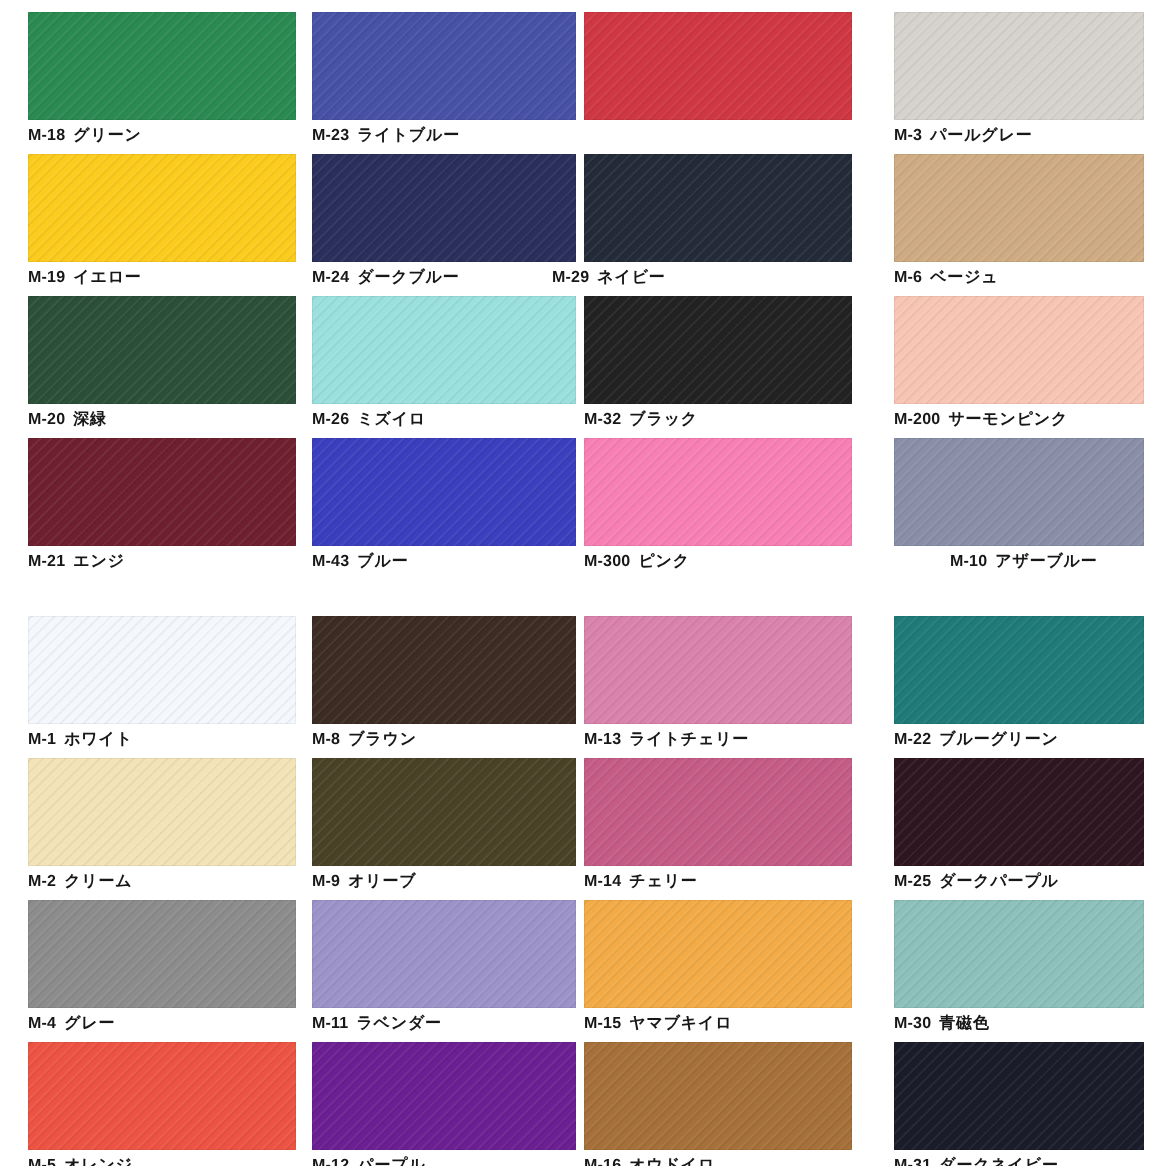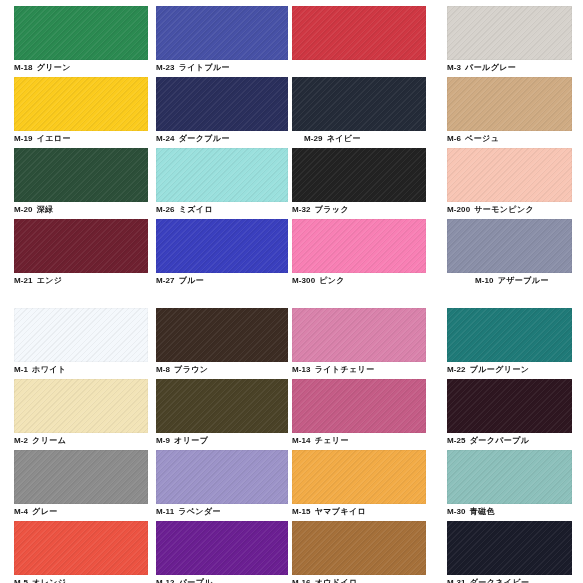--- a/index.html
+++ b/index.html
@@ -91,29 +91,29 @@
         <div class="swatch" style="background-color: rgb(42, 47, 92);"></div>
       </div>
       <div class="label" style="left: 156px; top: 128px;"><span class="code">M-24</span><span class="jp">ダークブルー</span></div>
       <div class="cell" style="left: 156px; top: 142px; width: 132px; height: 54px;">
         <div class="swatch" style="background-color: rgb(154, 224, 221);"></div>
       </div>
       <div class="label" style="left: 156px; top: 199px;"><span class="code">M-26</span><span class="jp">ミズイロ</span></div>
       <div class="cell" style="left: 156px; top: 213px; width: 132px; height: 54px;">
         <div class="swatch" style="background-color: rgb(58, 63, 190);"></div>
       </div>
-      <div class="label" style="left: 156px; top: 270px;"><span class="code">M-27</span><span class="jp">ブルー</span></div>
+      <div class="label" style="left: 156px; top: 270px;"><span class="code">M-43</span><span class="jp">ブルー</span></div>
       <div class="cell" style="left: 292px; top: 0px; width: 134px; height: 54px;">
         <div class="swatch" style="background-color: rgb(207, 55, 67);"></div>
       </div>
       <div class="label" style="left: 292px; top: 57px; margin-top: 20px;"><span class="code">M-28</span><span class="jp">レッド</span></div>
       <div class="cell" style="left: 292px; top: 71px; width: 134px; height: 54px;">
         <div class="swatch" style="background-color: rgb(36, 43, 56);"></div>
       </div>
-      <div class="label" style="left: 304px; top: 128px;"><span class="code">M-29</span><span class="jp">ネイビー</span></div>
+      <div class="label" style="left: 276px; top: 128px;"><span class="code">M-29</span><span class="jp">ネイビー</span></div>
       <div class="cell" style="left: 292px; top: 142px; width: 134px; height: 54px;">
         <div class="swatch" style="background-color: rgb(34, 34, 34);"></div>
       </div>
       <div class="label" style="left: 292px; top: 199px;"><span class="code">M-32</span><span class="jp">ブラック</span></div>
       <div class="cell" style="left: 292px; top: 213px; width: 134px; height: 54px;">
         <div class="swatch" style="background-color: rgb(248, 127, 180);"></div>
       </div>
       <div class="label" style="left: 292px; top: 270px;"><span class="code">M-300</span><span class="jp">ピンク</span></div>
       <div class="cell" style="left: 447px; top: 0px; width: 125px; height: 54px;">
         <div class="swatch" style="background-color: rgb(214, 210, 204);"></div>

